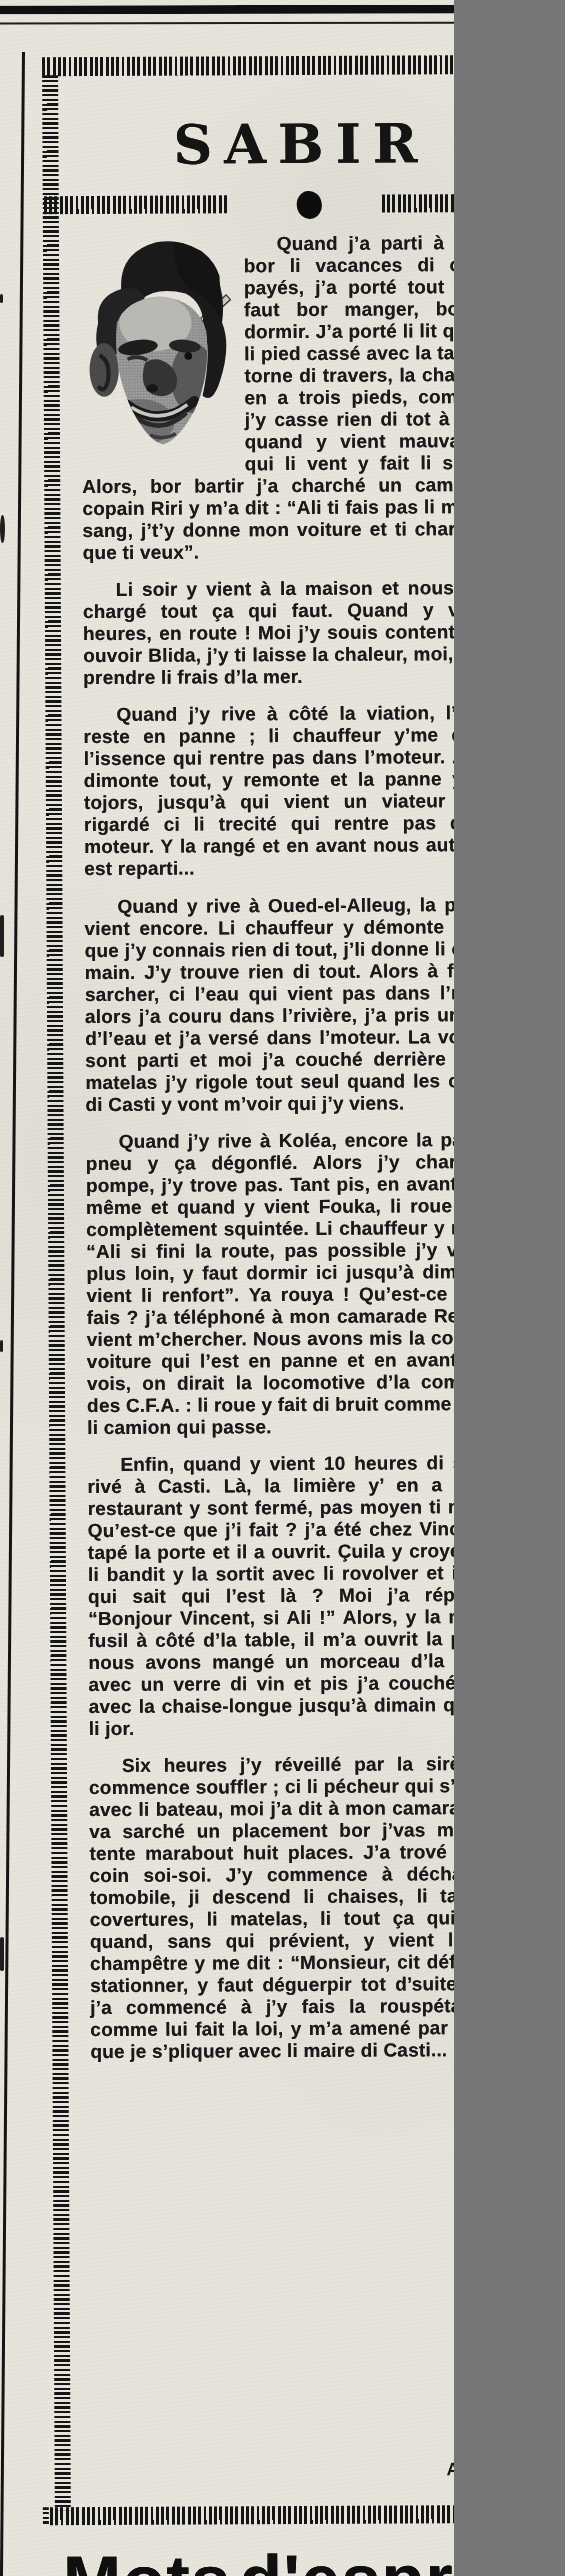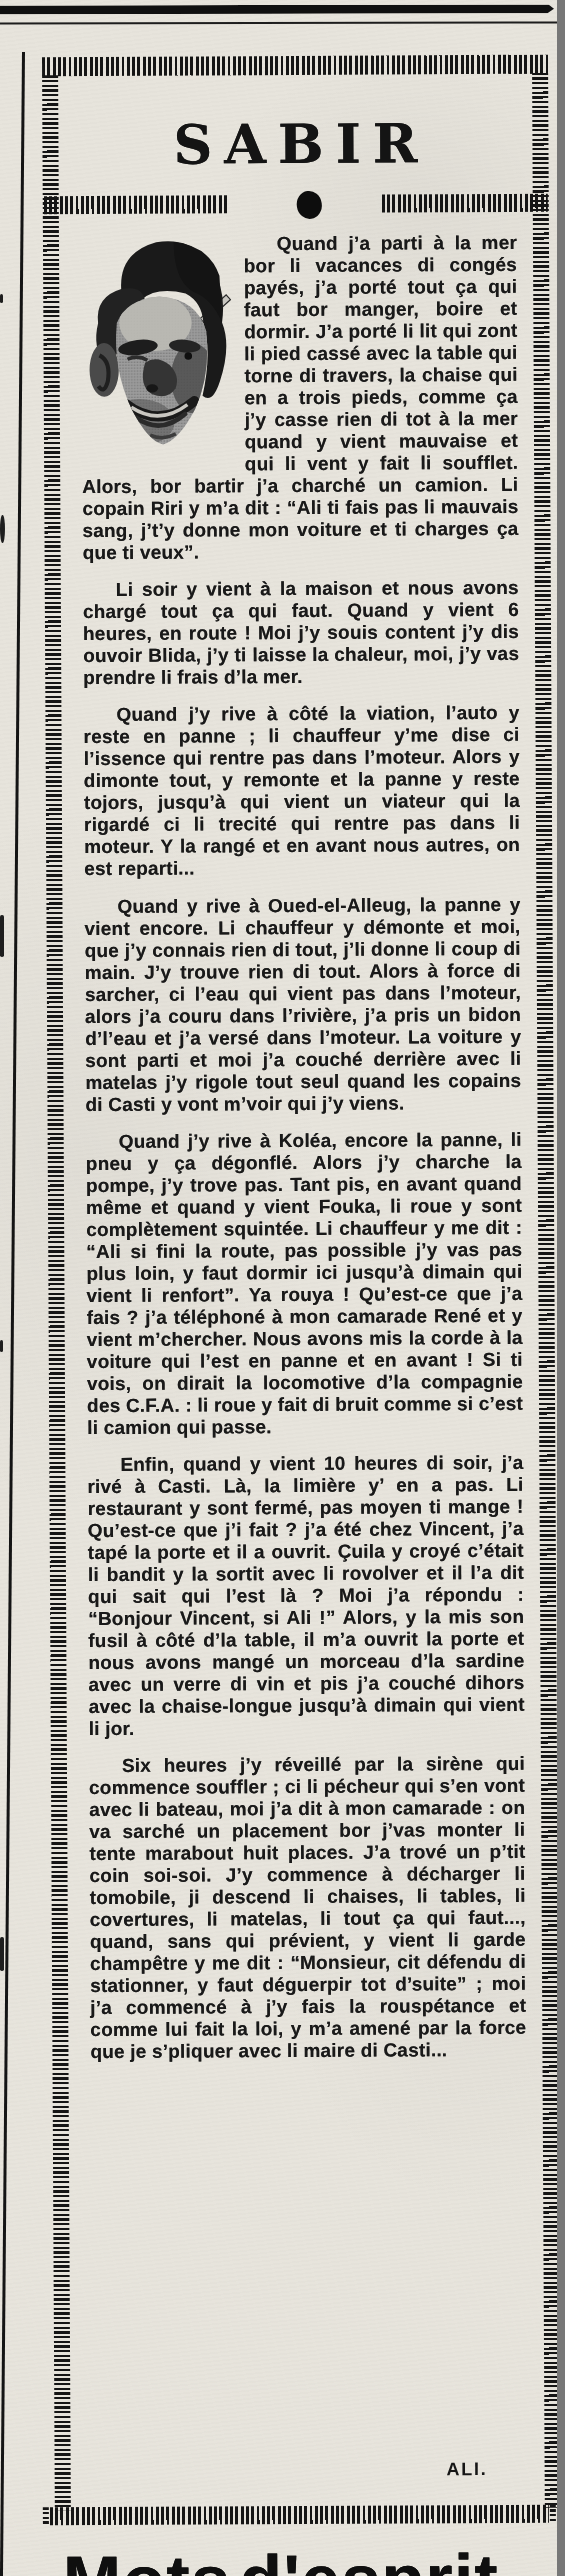--- a/index.html
+++ b/index.html
@@ -1,17 +1,17 @@
 <!DOCTYPE html>
 <html style="font-size:9.4px"><head>
 <meta charset="utf-8">
 <style>
   html,body { margin:0; padding:0; background:#777; }
   .page {
-    position:relative; width:557px; height:2576px; overflow:hidden;
+    position:relative; width:454px; height:2576px; overflow:hidden;
     background-color:#e7e4dc;
     background-image:
       radial-gradient(ellipse 293px 235px at 75% 8%, rgba(0,0,0,0.035), transparent 70%),
       radial-gradient(ellipse 352px 528px at 15% 45%, rgba(0,0,0,0.03), transparent 70%),
       radial-gradient(ellipse 293px 411px at 85% 75%, rgba(0,0,0,0.028), transparent 70%),
       repeating-linear-gradient(174deg, rgba(0,0,0,0.012) 0 1.8px, rgba(255,255,255,0.012) 1.8px 4.1px);
     font-family:"Liberation Sans", sans-serif;
   }
   
   .top-rule-thick { position:absolute; left:0; top:5.3px; width:554px; height:8.8px; background:#101010;

